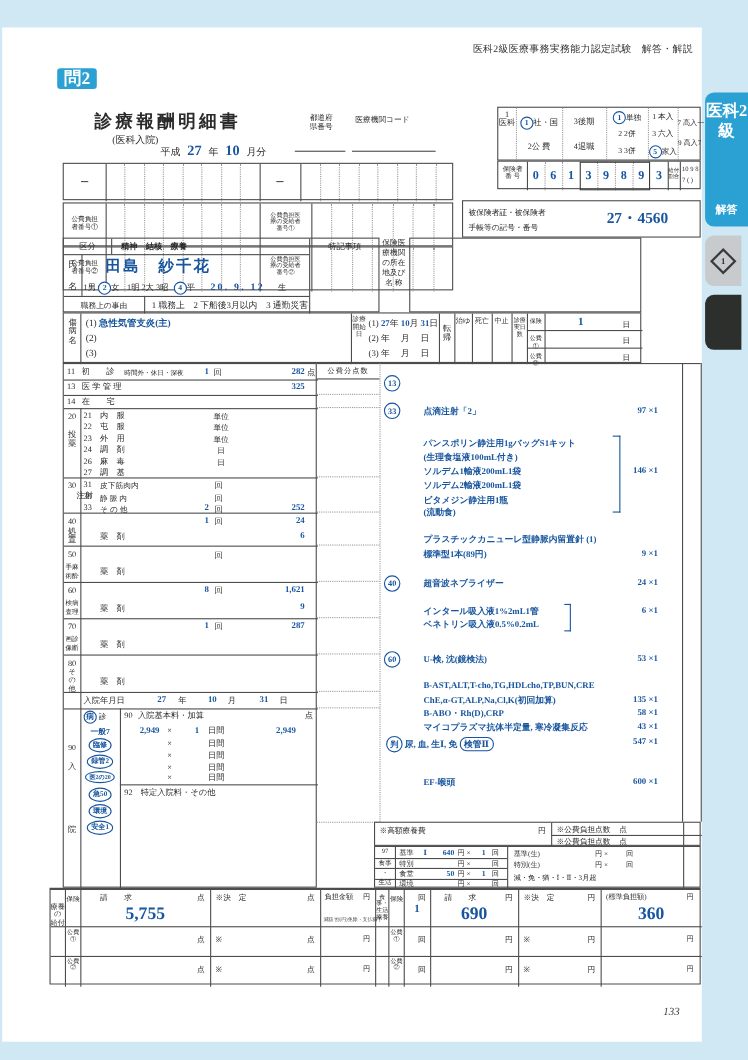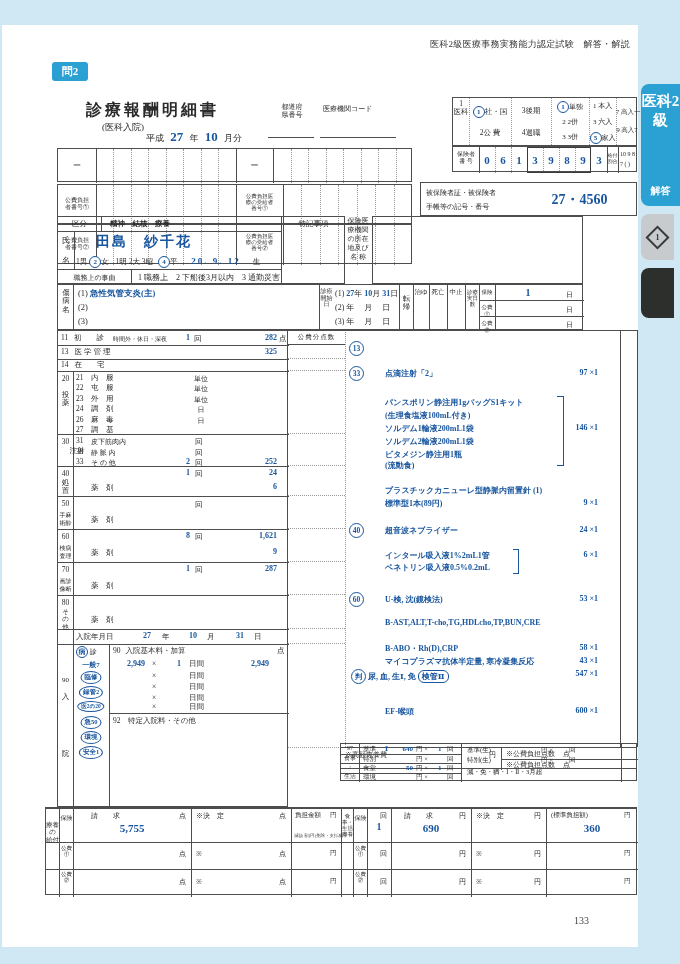--- a/index.html
+++ b/index.html
@@ -7,21 +7,21 @@
        font-family:"Liberation Serif","DejaVu Serif",serif;color:#2a2a2a;overflow:hidden}
   .abs{position:absolute}
   .page{position:absolute;left:2px;top:25px;width:636px;height:922px;background:#ffffff}
   .bx{border:1px solid #4d4d4d;box-sizing:border-box}
   .hl{position:absolute;height:0;border-top:1px solid #4d4d4d}
   .vl{position:absolute;width:0;border-left:1px solid #4d4d4d}
   .hld{position:absolute;height:0;border-top:1px dotted #999}
   .vld{position:absolute;width:0;border-left:1px dotted #999}
   .t5{font-size:5px}.t55{font-size:5.5px}.t6{font-size:6px}.t65{font-size:6.5px}
   .t7{font-size:7px}.t75{font-size:7.5px}.t8{font-size:8px}.t85{font-size:8.5px}
-  .t9{font-size:9px}.t10{font-size:10px}.t11{font-size:11px}.t12{font-size:11px}
+  .t9{font-size:9px}.t10{font-size:10px}.t11{font-size:11px}.t12{font-size:16px}
   .t13{font-size:13px}.t14{font-size:14px}.t16{font-size:16px}
   .blue{color:#17559e;font-weight:bold}
   .ctr{text-align:center}.rt{text-align:right}
   .vs{line-height:1.12;text-align:center;word-break:break-all}
   .nw{white-space:nowrap}
   .circ{display:inline-block;border:1px solid #17559e;border-radius:50%;color:#17559e;font-weight:bold;text-align:center;background:#fff}
   .circ14{width:13px;height:13px;line-height:13px;font-size:7.5px}
   .circ10{width:10px;height:10px;line-height:10px;font-size:7px}
   .obox{display:inline-block;border:1px solid #17559e;border-radius:6px;color:#17559e;font-weight:bold;text-align:center;padding:0 3px}
   .badge{position:absolute;left:33px;transform:translateX(-50%);border:1px solid #17559e;border-radius:50%;
@@ -499,20 +499,24 @@
     <span>インタール吸入液1%2mL1管</span>
     <span class="val">6 ×1</span>
   </div>
   <div class="dline" style="top:232px"><span>ベネトリン吸入液0.5%0.2mL</span></div>
   <div class="brk" style="left:168px;top:219px;width:6px;height:25px"></div>
   <div class="dline" style="top:264px">
     <span>U-検, 沈(鏡検法)</span>
     <span class="val">53 ×1</span>
   </div>
   <div class="dline" style="top:288px"><span>B-AST,ALT,T-cho,TG,HDLcho,TP,BUN,CRE</span></div>
+  <div class="dline" style="top:301px">
+    <span>ChE,α-GT,ALP,Na,Cl,K(初回加算)</span>
+    <span class="val">135 ×1</span>
+  </div>
   <div class="dline" style="top:313px">
     <span>B-ABO・Rh(D),CRP</span>
     <span class="val">58 ×1</span>
   </div>
   <div class="dline" style="top:326px">
     <span>マイコプラズマ抗体半定量, 寒冷凝集反応</span>
     <span class="val">43 ×1</span>
   </div>
   <div class="dline" style="top:339px;padding-left:6px">
     <span class="circ circ14">判</span>
@@ -531,21 +535,21 @@
   <div class="abs t7" style="left:148px;top:2px">円</div>
   <div class="vl" style="left:160px;top:0;height:22px"></div>
   <div class="hl" style="left:160px;top:11px;width:137px"></div>
   <div class="abs t7 nw" style="left:165px;top:1px">※公費負担点数</div>
   <div class="abs t7" style="left:222px;top:1px">点</div>
   <div class="abs t7 nw" style="left:165px;top:12px">※公費負担点数</div>
   <div class="abs t7" style="left:222px;top:12px">点</div>
   <div class="vl" style="left:280px;top:0;height:22px"></div>
 </div>
 
-<div class="abs bx" style="left:340px;top:743px;width:297px;height:38px">
+<div class="abs bx" style="left:340px;top:769px;width:297px;height:38px">
   <div class="vl" style="left:18px;top:0;height:38px"></div>
   <div class="vl" style="left:120px;top:0;height:38px"></div>
   <div class="vl" style="left:280px;top:0;height:38px"></div>
   <div class="hl" style="left:0;top:9.5px;width:120px"></div>
   <div class="hl" style="left:0;top:19px;width:120px"></div>
   <div class="hl" style="left:0;top:28.5px;width:120px"></div>
   <div class="abs t6 ctr" style="left:0;top:1px;width:18px">97</div>
   <div class="abs t6 ctr" style="left:0;top:10px;width:18px">食事</div>
   <div class="abs t6 ctr" style="left:0;top:19px;width:18px">・</div>
   <div class="abs t6 ctr" style="left:0;top:28px;width:18px">生活</div>
@@ -641,13 +645,13 @@
   <div class="abs t7" style="left:430px;top:68px">※</div>
   <div class="abs t7" style="left:488px;top:68px">円</div>
 
   <div class="abs t65 nw" style="left:505px;top:2px">(標準負担額)</div>
   <div class="abs t65" style="left:578px;top:2px">円</div>
   <div class="abs blue t12 ctr" style="left:500px;top:13px;width:92px">360</div>
   <div class="abs t65" style="left:578px;top:40px">円</div>
   <div class="abs t65" style="left:578px;top:68px">円</div>
 </div>
 
-<div class="abs t10" style="left:574px;top:915px;color:#444">133</div>
+<div class="abs t10" style="left:603px;top:915px;font-style:italic;color:#444">133</div>
 
 </body></html>

